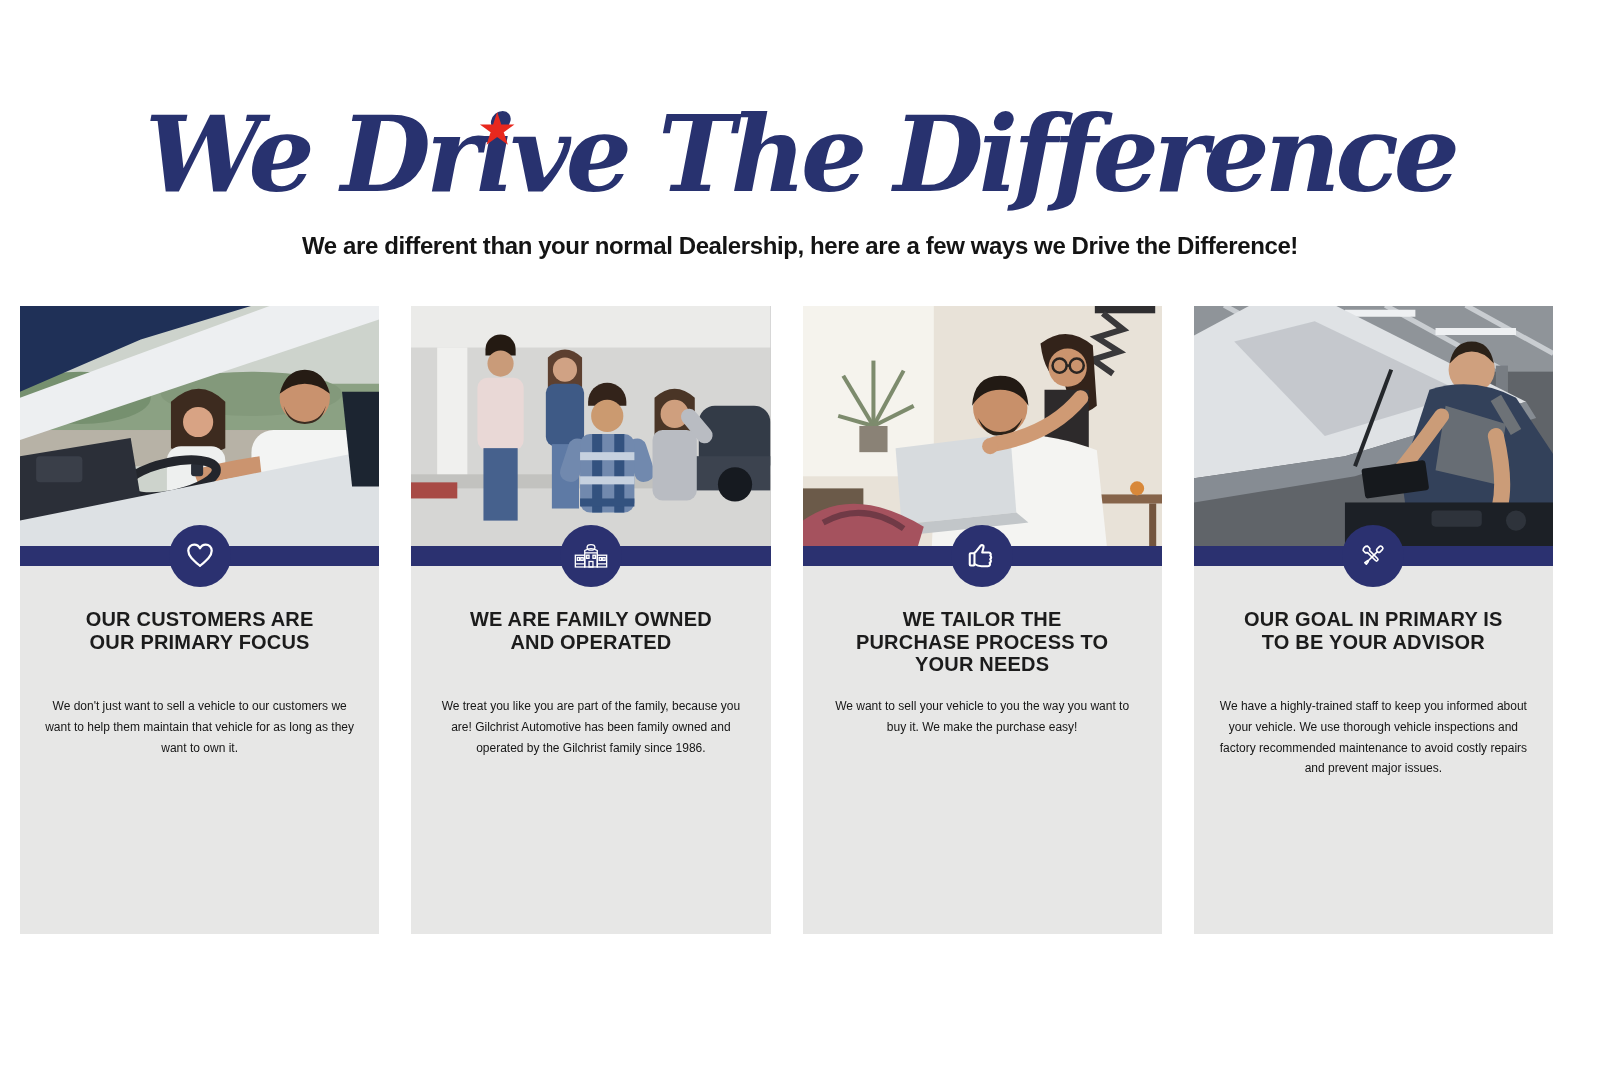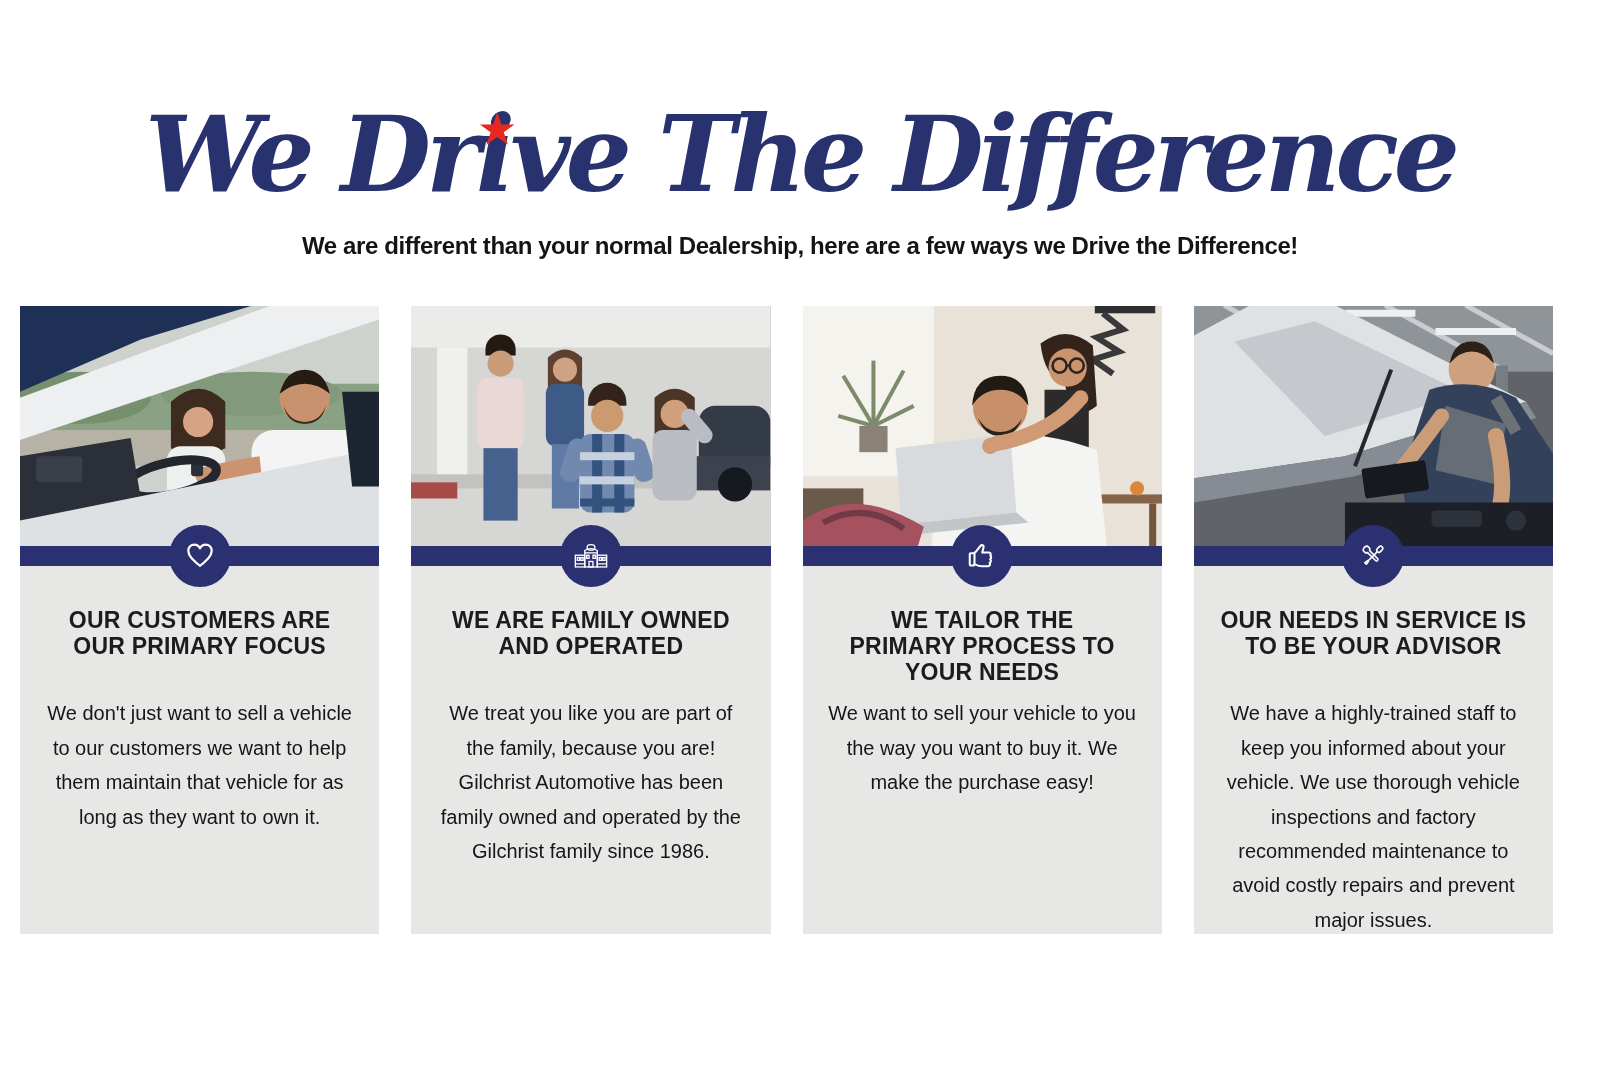--- a/index.html
+++ b/index.html
@@ -32,26 +32,26 @@
   .photo svg { display:block; width:100%; height:100%; }
   .divider { height:20px; background:#2b3170; }
   .content { background:#e7e7e6; height:368px; text-align:center; }
   .badge {
     position:absolute; top:219px; left:50%; transform:translateX(-50%);
     width:62px; height:62px; border-radius:50%; background:#2b3170;
     display:flex; align-items:center; justify-content:center; z-index:2;
   }
   .card-title {
     margin:0; padding:42px 10px 0; min-height:120px;
-    font-size:23px; line-height:1.12; font-weight:700;
+    font-size:20px; line-height:1.12; font-weight:700;
     color:#1c1c1c; letter-spacing:0.2px;
   }
   .tl { display:block; }
   .card-body {
-    margin:10px 24px 0; font-size:20px; line-height:1.72;
+    margin:10px 24px 0; font-size:12px; line-height:1.72;
     color:#161616; font-weight:400;
   }
 </style>
 </head>
 <body>
 
 <div class="page">
 
   <header class="hero">
     <h1 class="hero-title"><span>We Dr</span><span class="iwrap"><span class="star">★</span><span>i</span></span><span>ve The Difference</span></h1>
@@ -209,21 +209,21 @@
         <svg width="32" height="32" viewBox="0 0 34 34">
           <g fill="none" stroke="#ffffff" stroke-width="2.2" stroke-linejoin="round" stroke-linecap="round">
             <rect x="4" y="14" width="5" height="13" rx="1"></rect>
             <path d="M9 25.5 c2.5 1.6 4.8 2.3 7.5 2.3 h6.8 c2 0 3 -2.2 1.7 -3.5 c1.6 -.6 2 -2.8 .7 -3.9 c1.4 -.9 1.4 -3 .1 -3.9 c1 -.9 .6 -3.2 -1.4 -3.2 h-7.2 l1.5 -5.6 c.5 -1.9 -1.9 -3.1 -3.2 -1.6 l-5.4 6.7 -1.1 .9"></path>
           </g>
         </svg>
       </div>
       <div class="content">
         <h2 class="card-title">
           <span class="tl">WE TAILOR THE</span>
-          <span class="tl">PRIMARY PROCESS TO</span>
+          <span class="tl">PURCHASE PROCESS TO</span>
           <span class="tl">YOUR NEEDS</span>
         </h2>
         <p class="card-body">We want to sell your vehicle to you the way you want to buy it. We make the purchase easy!</p>
       </div>
     </section>
 
     <section class="card">
       <div class="photo">
         <svg viewBox="0 0 357 240" preserveAspectRatio="xMidYMid slice">
           <rect width="357" height="240" fill="#606469"></rect>
@@ -266,21 +266,21 @@
               <path d="M18 11 V26 m-1.2 3.8 h2.4 l-.6 -3.8 h-1.2 Z"></path>
             </g>
             <g transform="rotate(-45 18 18)">
               <path d="M14.5 9.5 V5.8 a4.8 4.8 0 0 1 7 0 V9.5 L19.6 11 v12.6 a1.6 1.6 0 0 1 -3.2 0 V11 Z"></path>
             </g>
           </g>
         </svg>
       </div>
       <div class="content">
         <h2 class="card-title">
-          <span class="tl">OUR NEEDS IN SERVICE IS</span>
+          <span class="tl">OUR GOAL IN PRIMARY IS</span>
           <span class="tl">TO BE YOUR ADVISOR</span>
         </h2>
         <p class="card-body">We have a highly-trained staff to keep you informed about your vehicle. We use thorough vehicle inspections and factory recommended maintenance to avoid costly repairs and prevent major issues.</p>
       </div>
     </section>
 
   </main>
 </div>
 
 </body></html>

